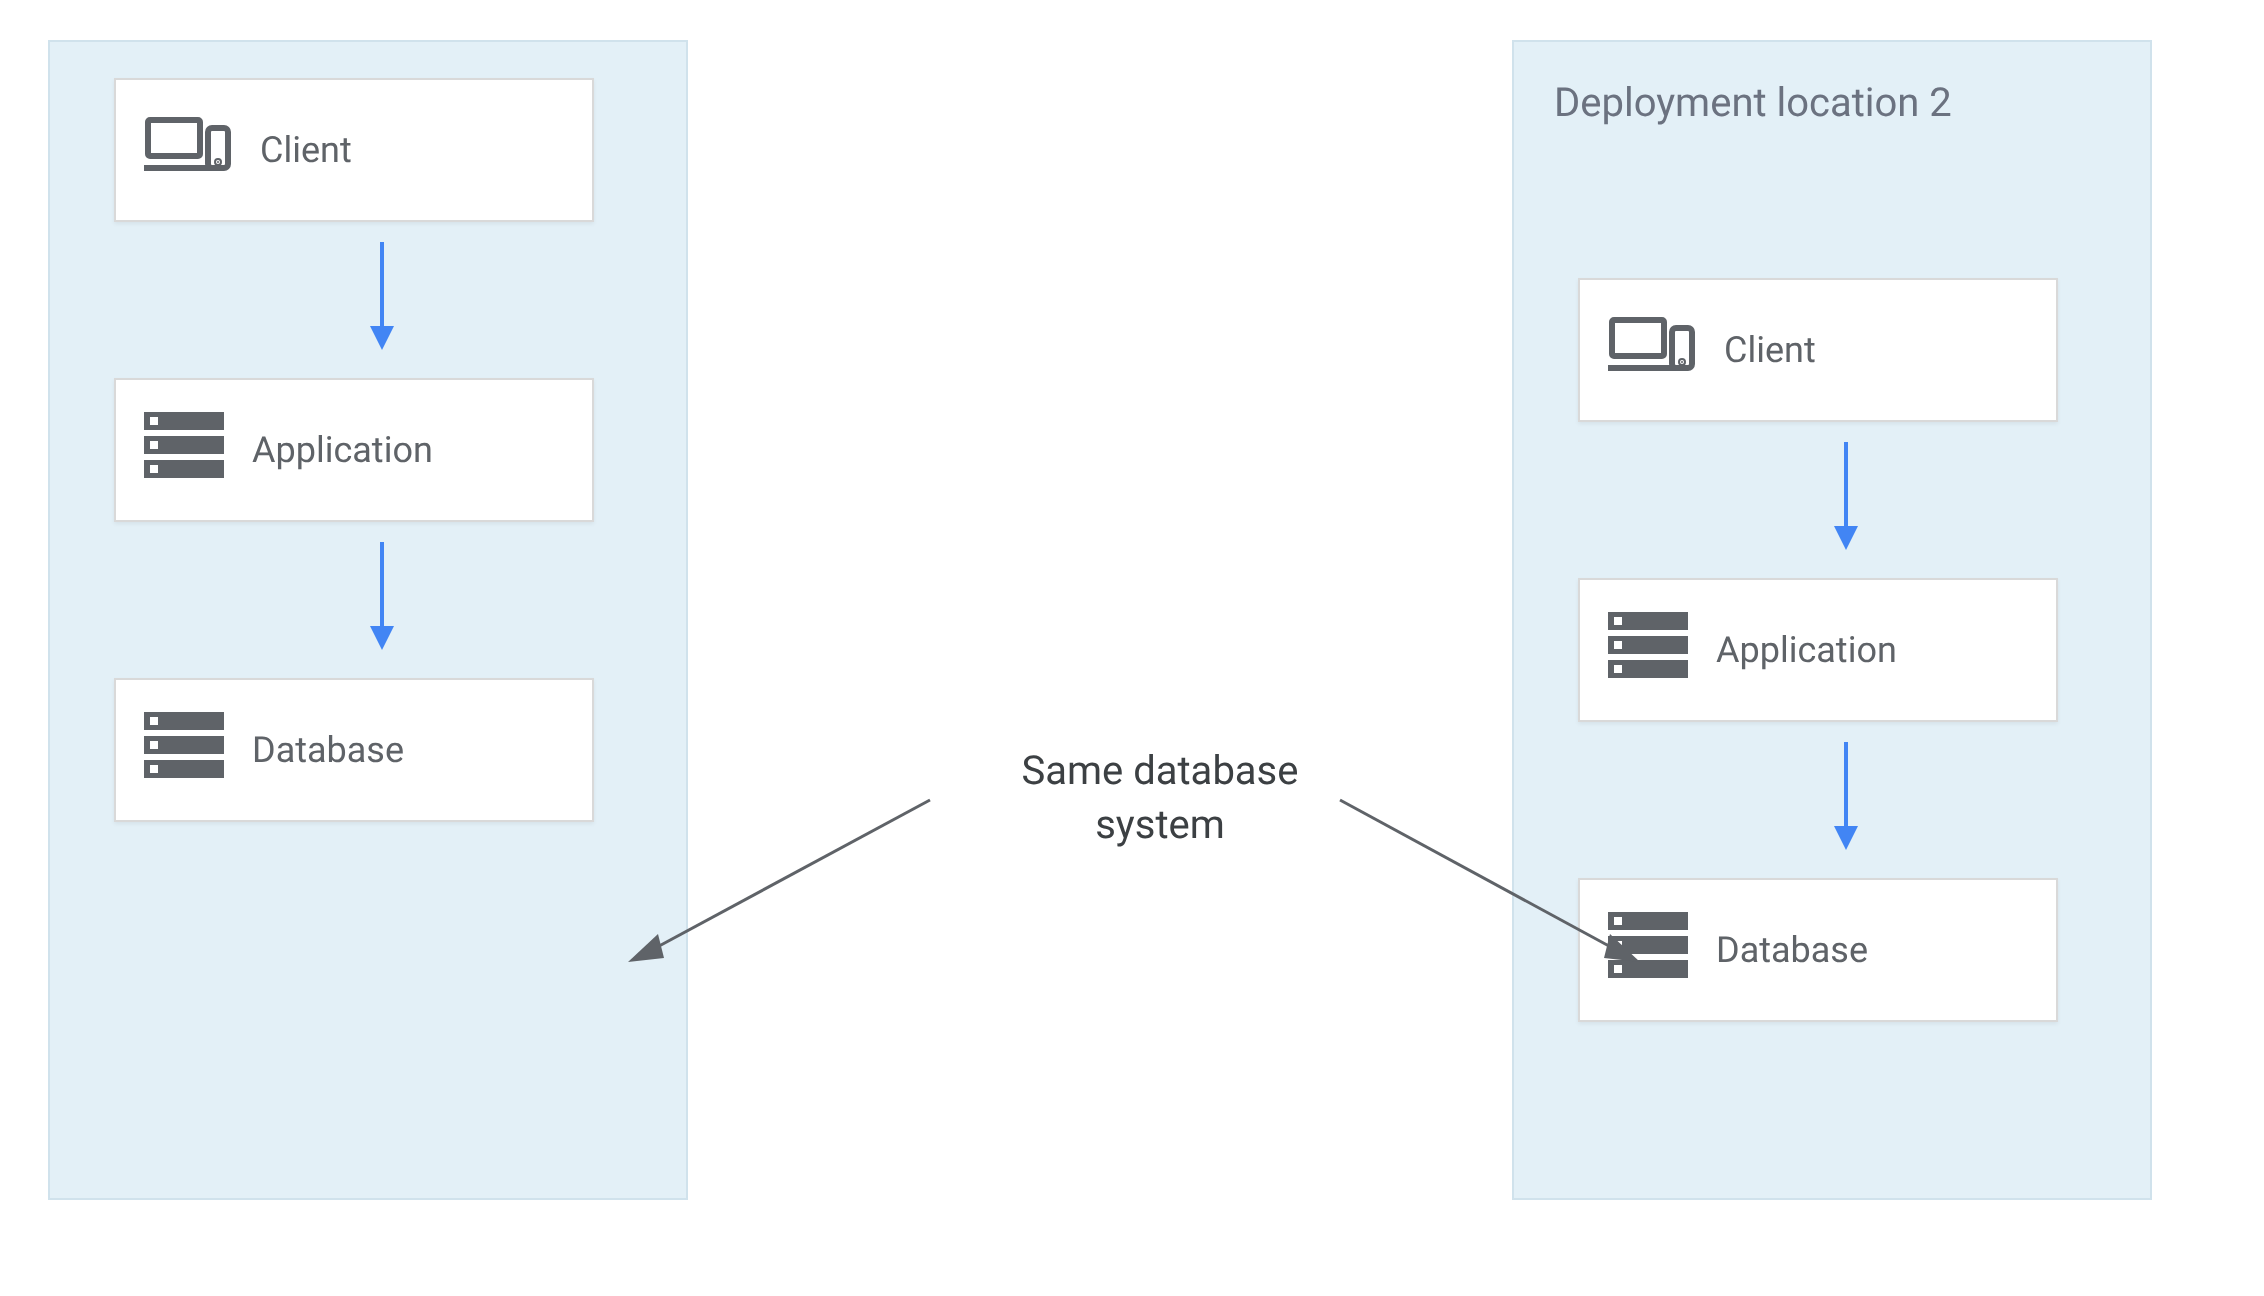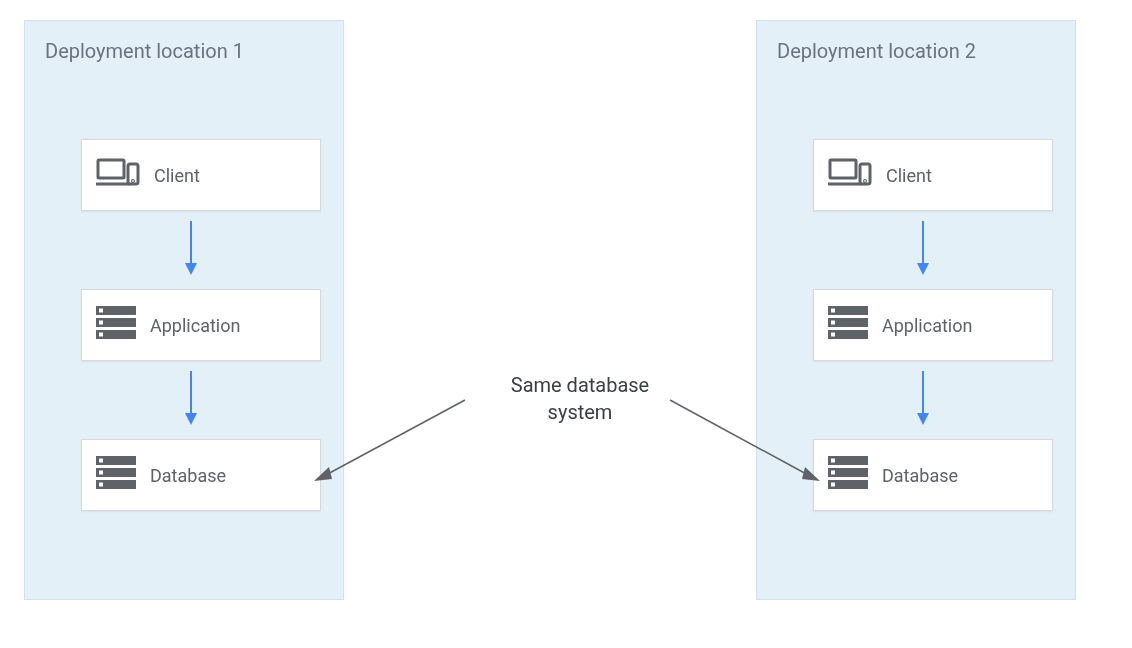--- a/index.html
+++ b/index.html
@@ -29,21 +29,21 @@
     .node {
       width: 240px;
       height: 72px;
       background: #ffffff;
       border: 1px solid #d9d9d9;
       box-shadow: 0 1px 2px rgba(0,0,0,0.06);
       display: flex;
       align-items: center;
       gap: 14px;
       padding: 0 14px;
-      margin-left: 36px;
+      margin-left: 12px;
     }
     .arrow-down {
       margin-left: 138px;
       margin-top: 10px;
       margin-bottom: 10px;
     }
     .node-label {
       color: #5f6368;
       font-size: 18px;
       font-weight: 400;
@@ -64,21 +64,20 @@
       position: absolute;
       left: 0;
       top: 0;
       pointer-events: none;
     }
   </style>
 </head>
 <body>
 
 <div class="location-panel loc1">
-  <div class="panel-title">Deployment location 1</div>
 
   <div class="node">
     <span class="icon">
       <svg width="44" height="30" viewBox="0 0 44 30">
         <g fill="none" stroke="#5f6368" stroke-width="3">
           <rect x="2" y="2" width="26" height="18" rx="1"></rect>
           <line x1="-2" y1="26" x2="34" y2="26"></line>
           <rect x="32" y="6" width="10" height="20" rx="2"></rect>
           <circle cx="37" cy="23" r="0.5" fill="#5f6368"></circle>
         </g>

